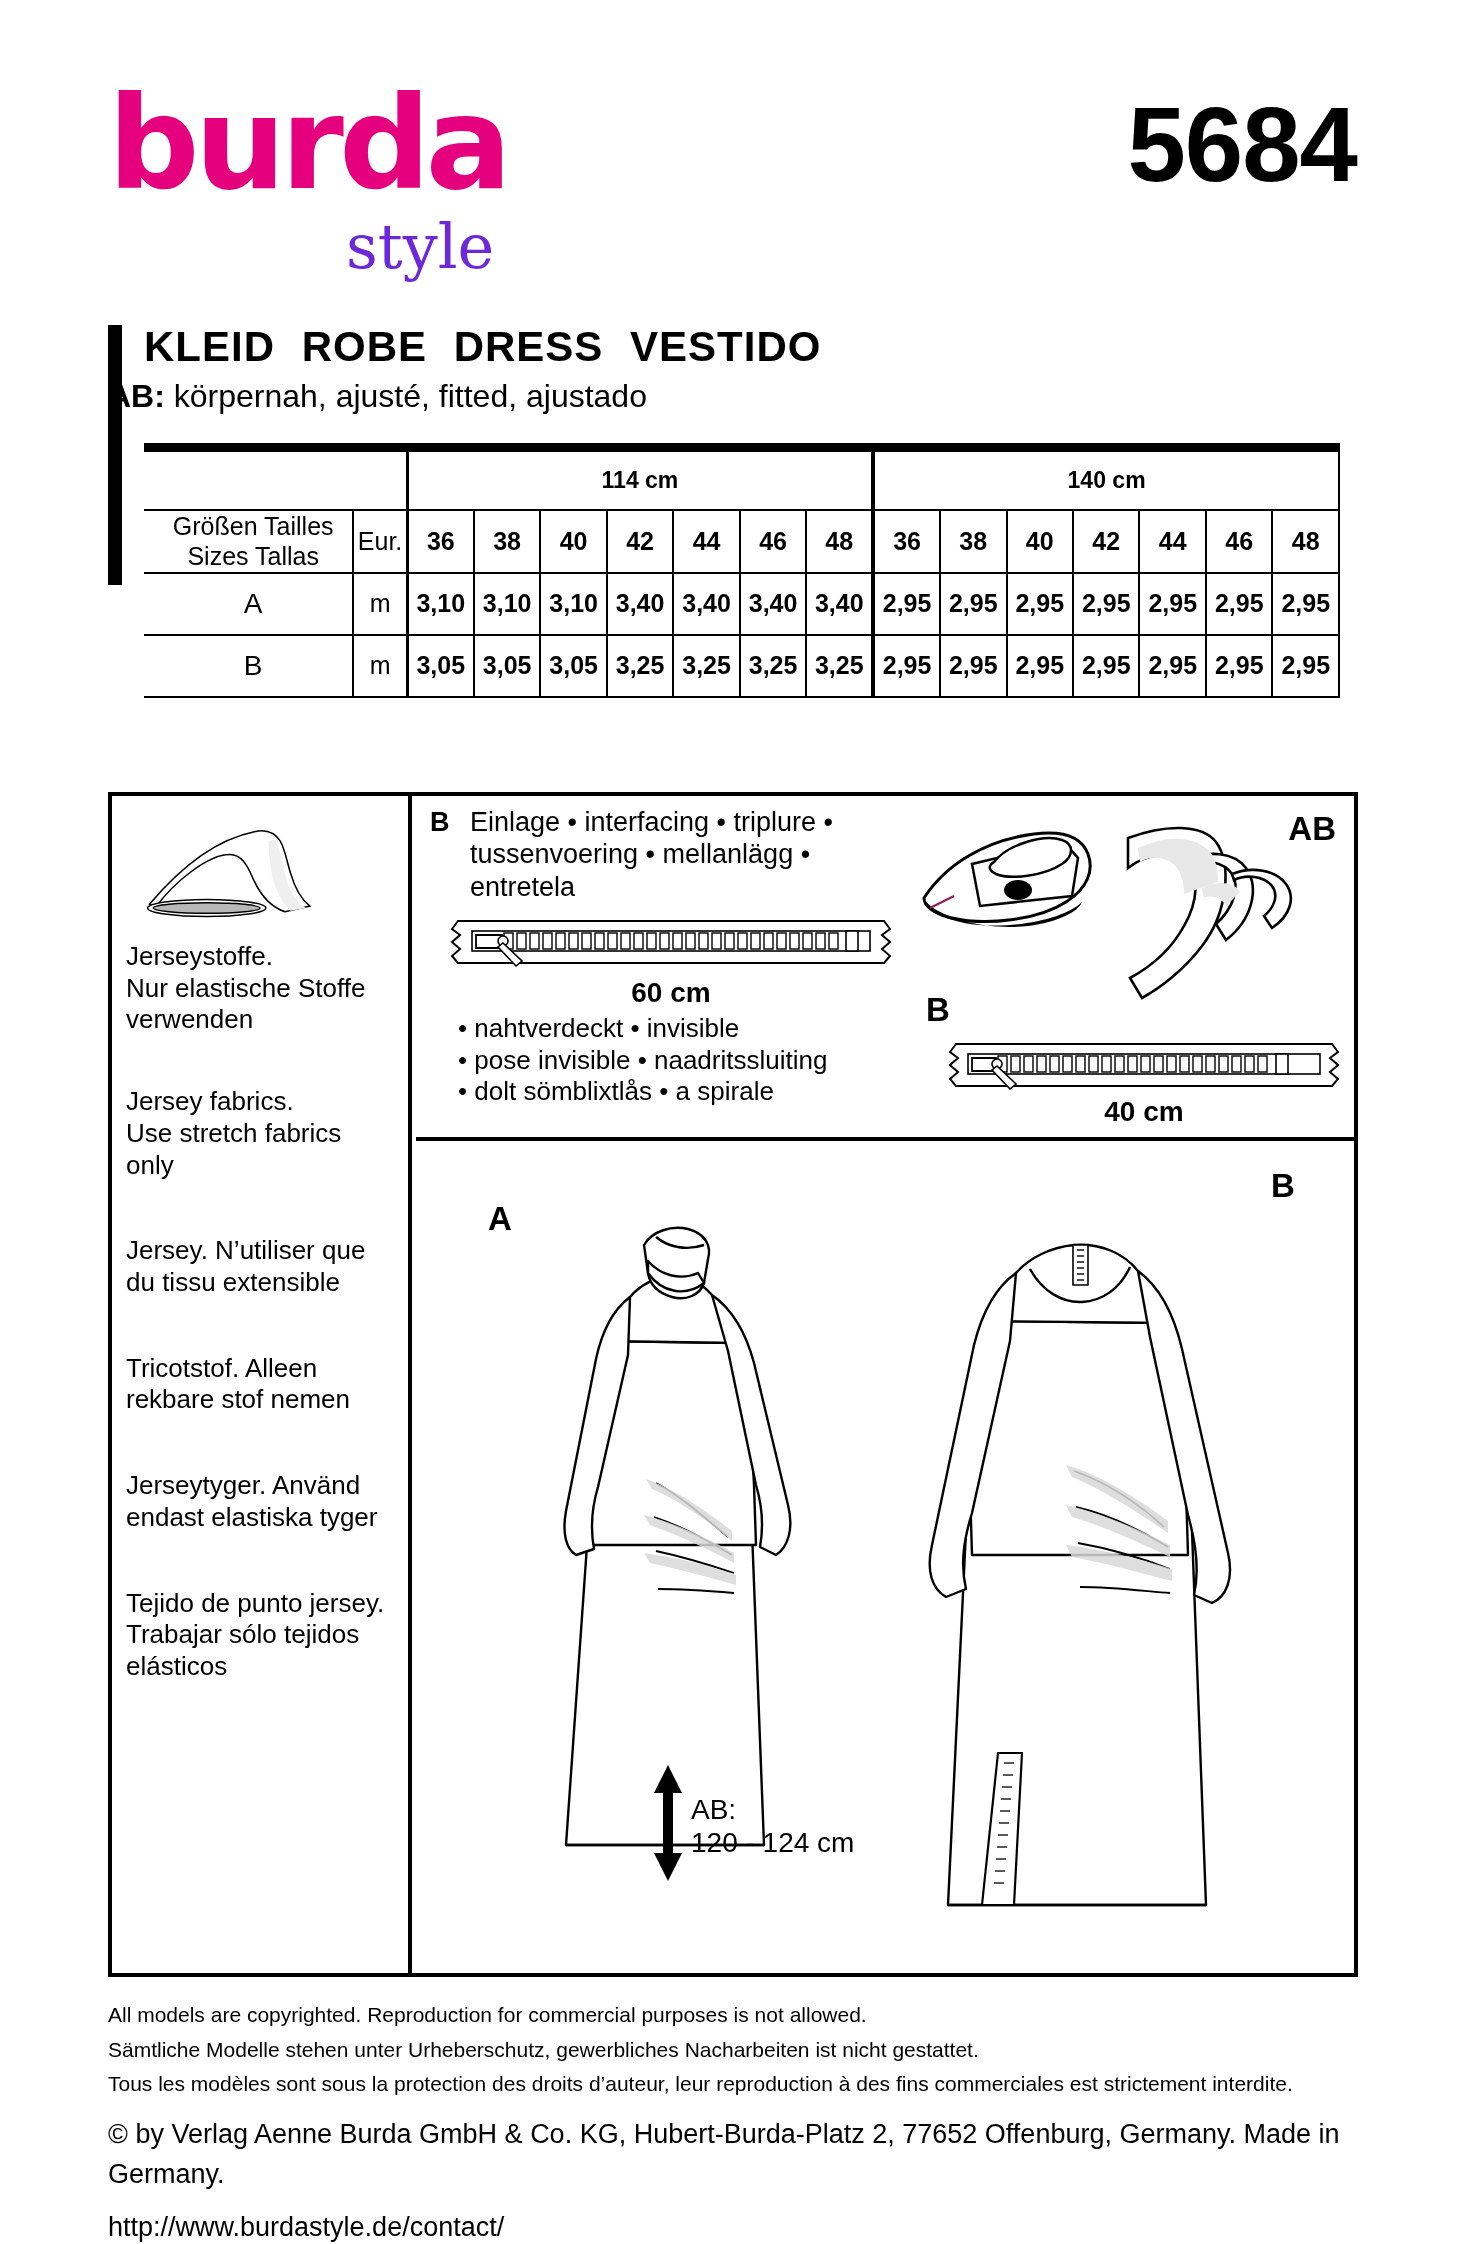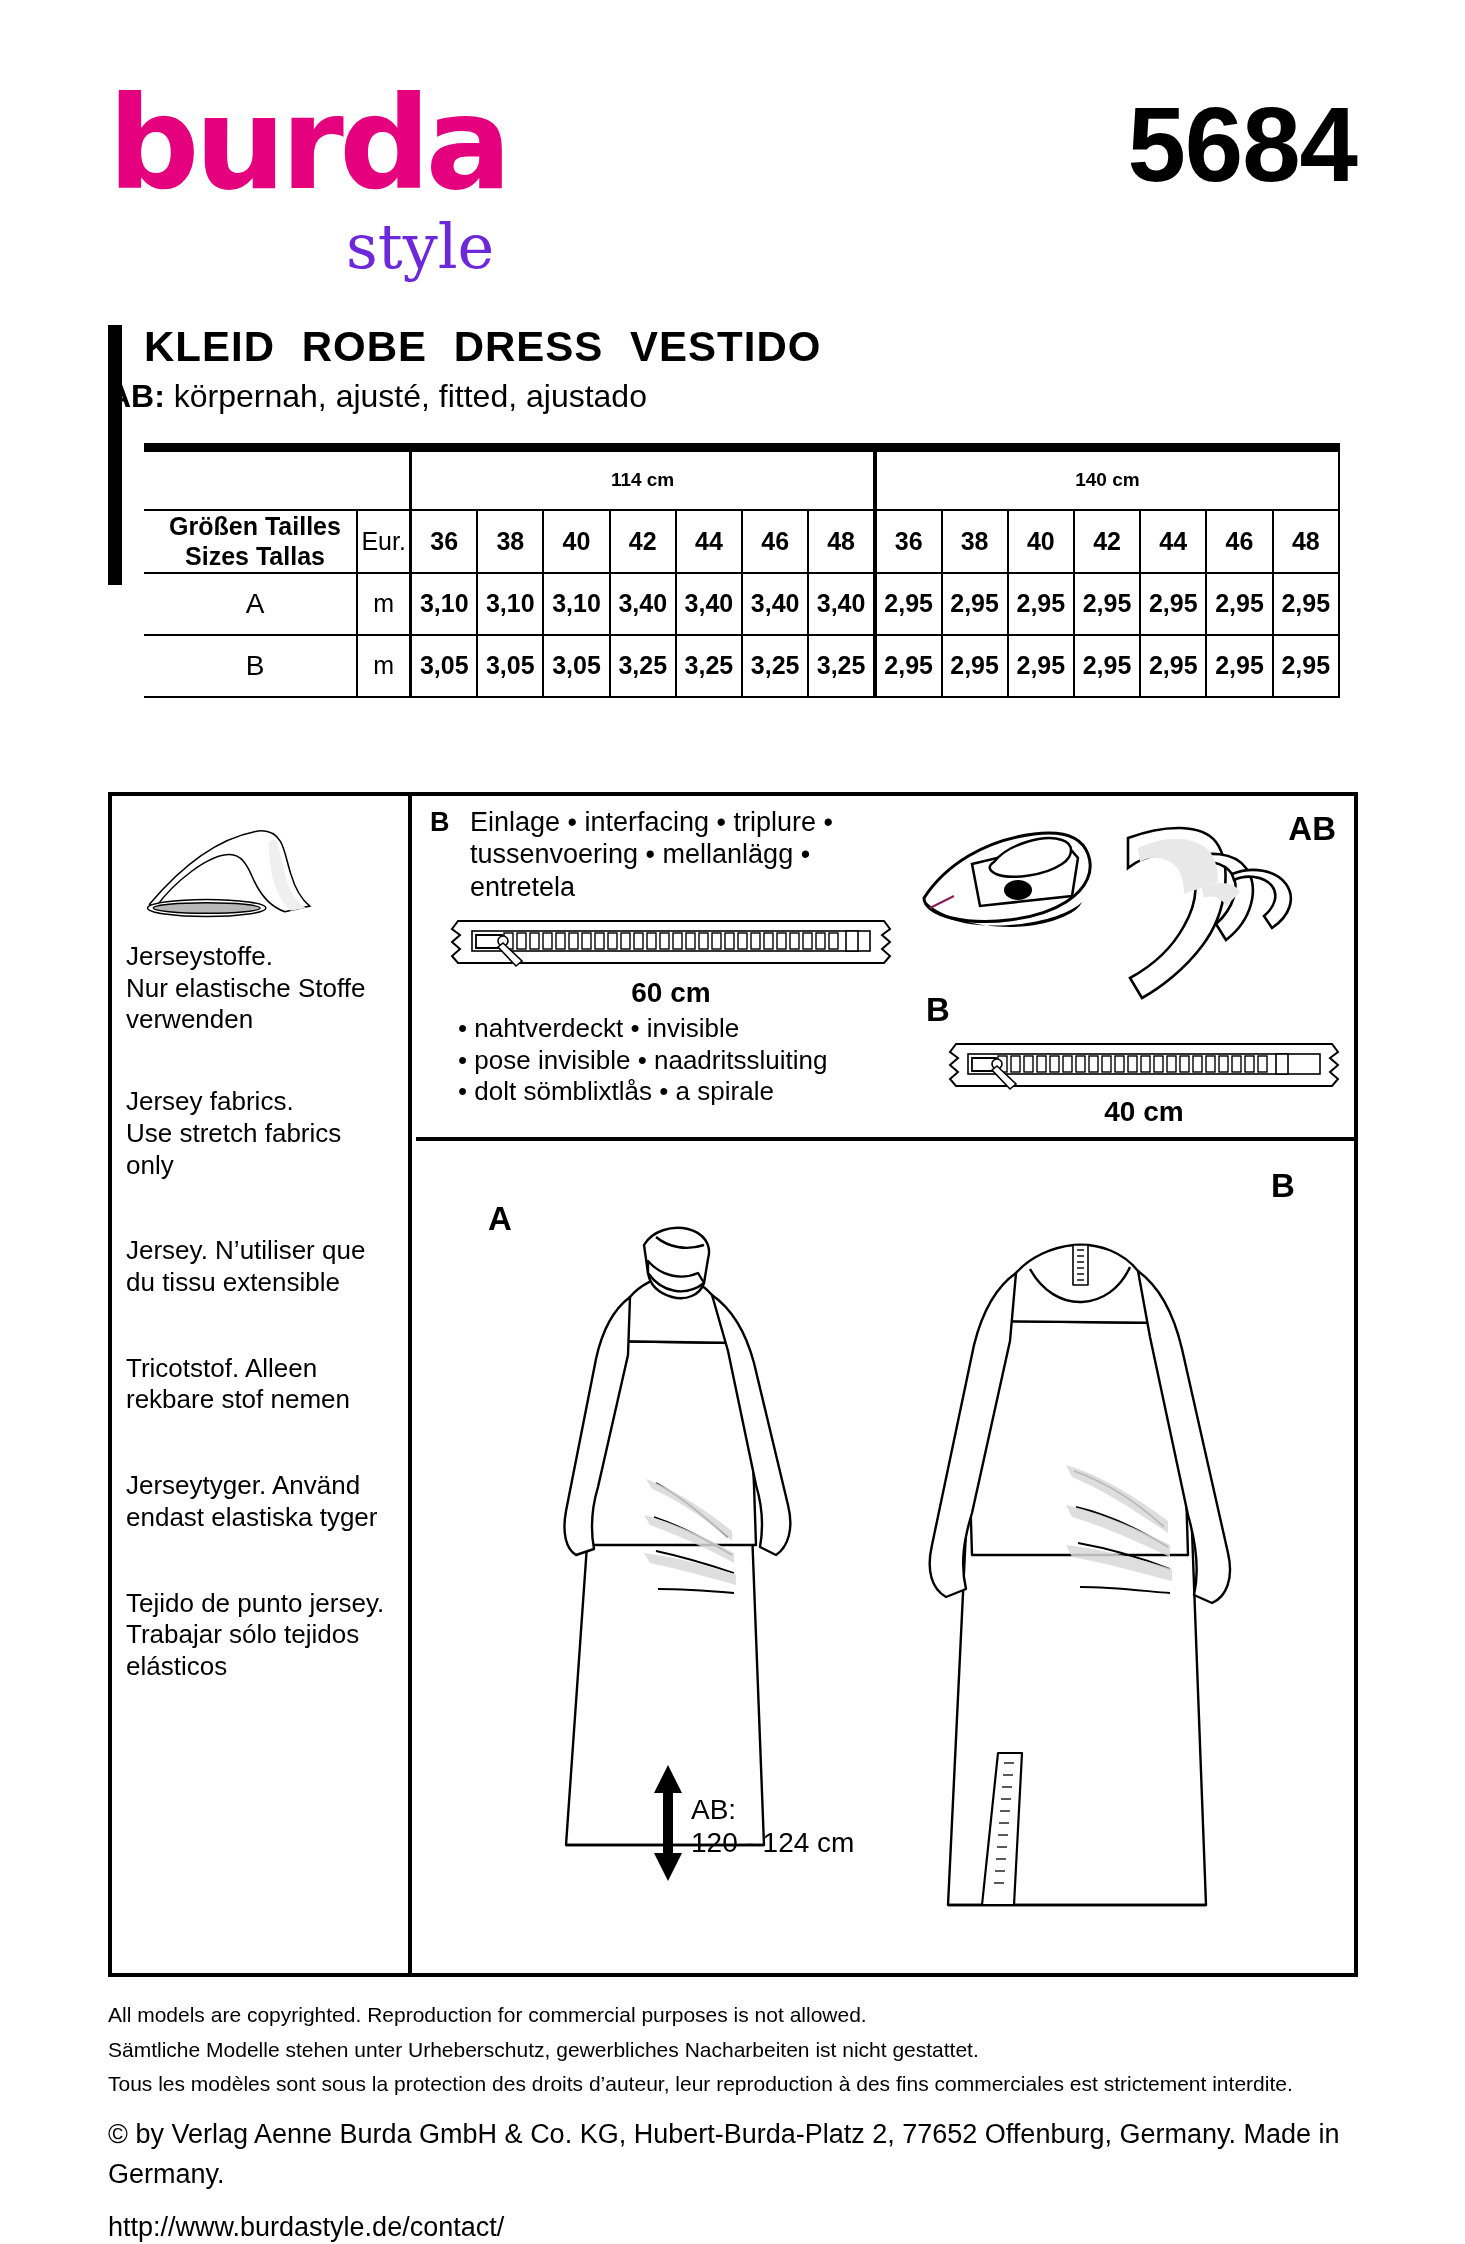--- a/index.html
+++ b/index.html
@@ -104,26 +104,26 @@
     font-size: 25px;
     font-weight: bold;
   }
   table.mtable td, table.mtable th {
     border: 2px solid #000;
     text-align: center;
     padding: 0;
     height: 62px;
   }
   .hdr-top-blank { border-top: 9px solid #000 !important; border-left: none !important; border-right: none !important;}
-  .hdr-width { border-top: 9px solid #000 !important; font-size: 19px; }
+  .hdr-width { border-top: 9px solid #000 !important; font-size: 23px; }
   .cell-sizes {
     text-align: left;
     padding-left: 10px !important;
     font-size: 25px;
-    font-weight: bold;
+    font-weight: normal;
     line-height: 1.22;
     border-left: none !important;
   }
   .cell-sizes span { display:block; white-space: nowrap; }
   .cell-unit { width: 58px; font-weight: normal; }
   .size-col { width: 76px; }
   .rowlabel {
     text-align: left;
     padding-left: 10px !important;
     font-weight: normal;

